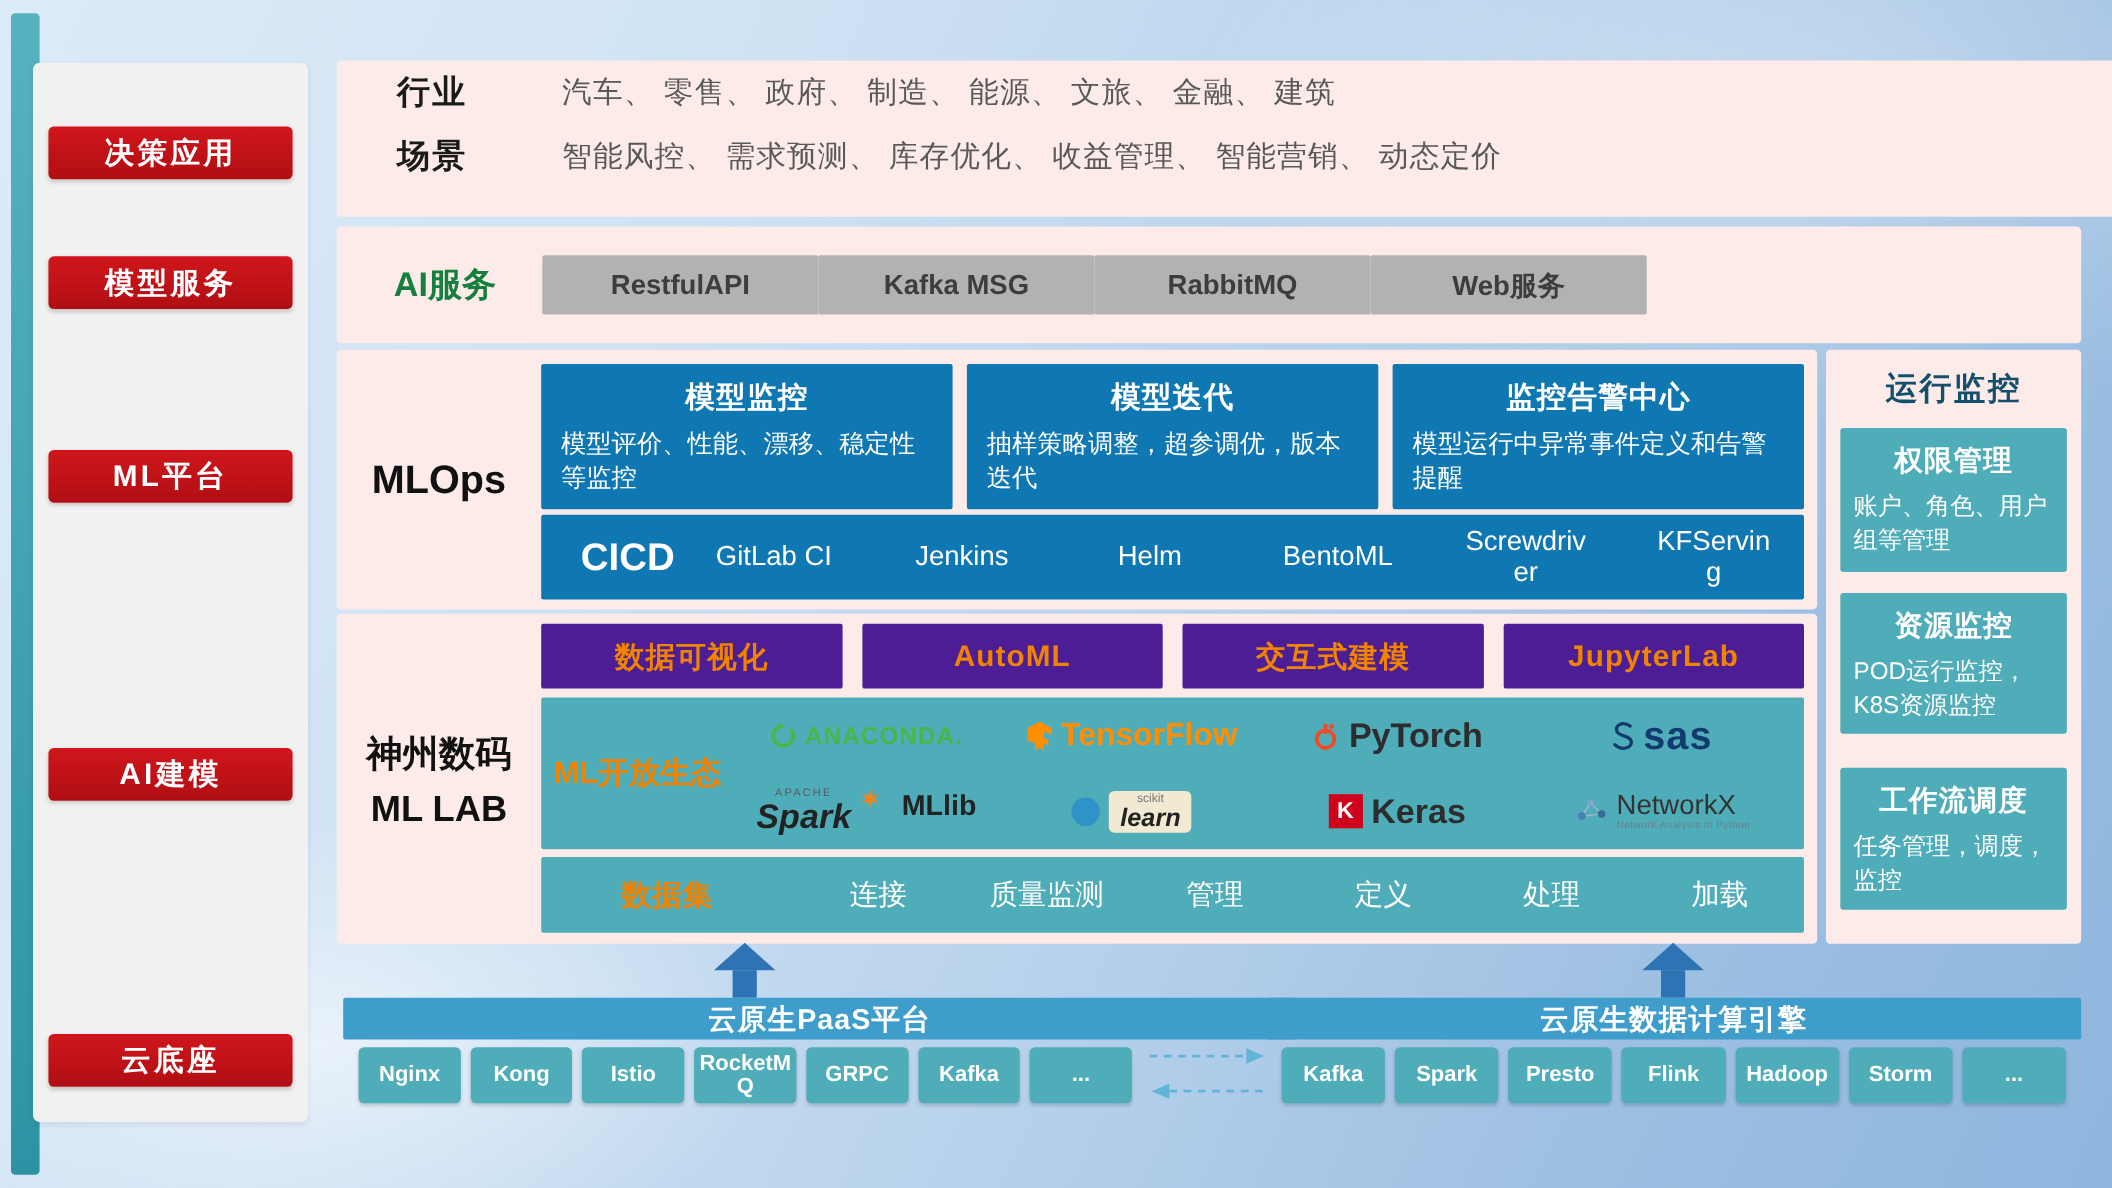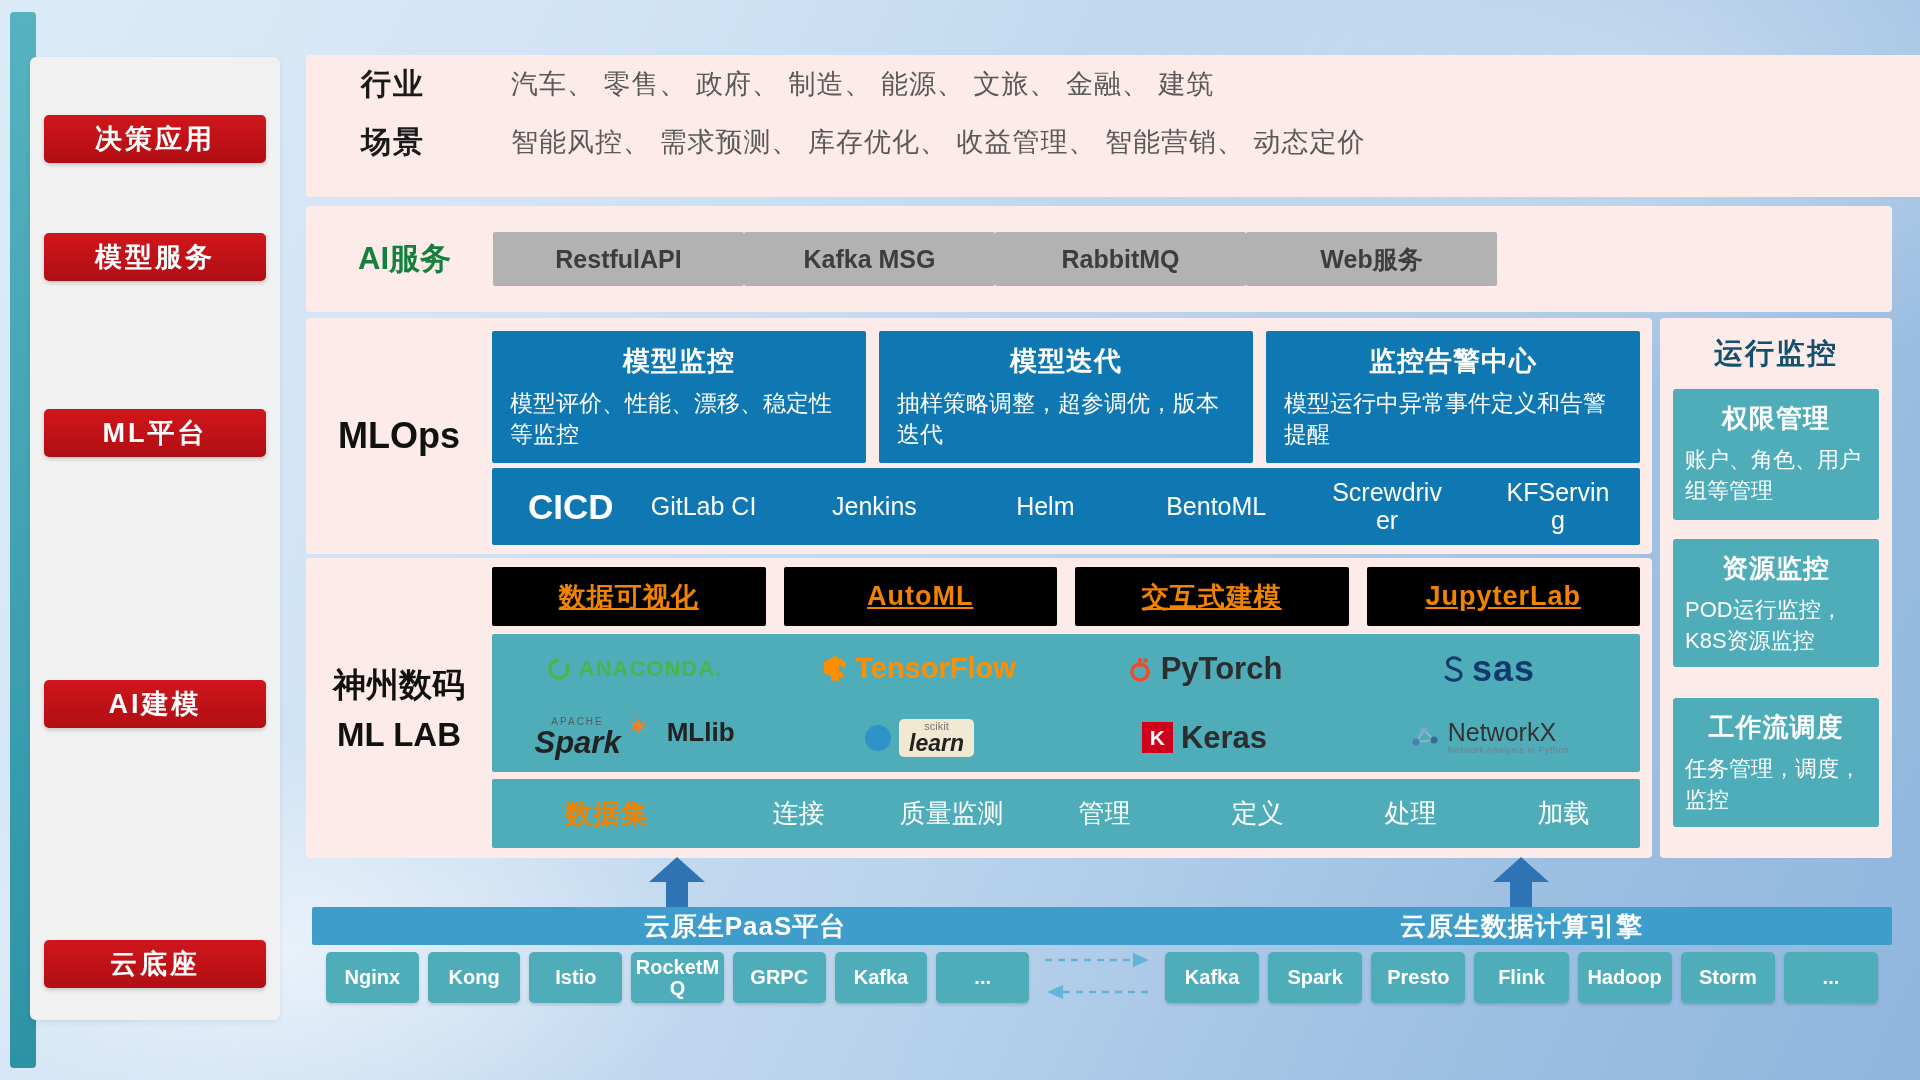--- a/index.html
+++ b/index.html
@@ -47,22 +47,22 @@
   .cicd-title{font-size:35px;font-weight:700;color:#fff;margin-right:34px;}
   .cicd-tools{flex:1;display:flex;justify-content:space-between;}
   .cicd-tool{width:112px;min-height:30px;display:flex;align-items:center;justify-content:center;text-align:center;
     color:#fff;font-size:25px;line-height:1.1;word-break:break-all;}
 
   
   .band4{left:306px;top:558px;width:1346px;height:300px;}
   .b4-label{position:absolute;left:0;top:0;width:186px;height:100%;display:flex;flex-direction:column;align-items:center;justify-content:center;gap:8px;
     font-size:33px;font-weight:700;color:#111;}
   .b4-top{position:absolute;left:186px;top:9px;width:1148px;height:59px;display:flex;gap:18px;}
-  .lab-btn{flex:1;background:#000000;color:#f08300;font-size:27px;font-weight:700;
-    display:flex;align-items:center;justify-content:center;border-radius:2px;letter-spacing:1px;text-decoration:underline;}
+  .lab-btn{flex:1;background:#4c1d95;color:#f08300;font-size:27px;font-weight:700;
+    display:flex;align-items:center;justify-content:center;border-radius:2px;letter-spacing:1px;}
   .eco-box{position:absolute;left:186px;top:76px;width:1148px;height:138px;background:#4fadb9;border-radius:2px;display:flex;}
   .eco-label{width:175px;display:flex;align-items:center;justify-content:center;font-size:28px;font-weight:700;color:#f08300;}
   .eco-grid{flex:1;display:grid;grid-template-columns:repeat(4,1fr);grid-template-rows:1fr 1fr;align-items:center;justify-items:center;padding-right:8px;}
   .logo{display:flex;align-items:center;gap:8px;}
   .txt-anaconda{color:#49b649;font-weight:700;font-size:22px;letter-spacing:1px;}
   .txt-tf{color:#ff8f00;font-weight:700;font-size:29px;}
   .txt-dark{color:#2d2d2d;font-weight:600;font-size:31px;}
   .txt-sas{color:#123a6e;font-weight:800;font-size:36px;letter-spacing:1px;}
   .spark-wrap{display:flex;align-items:flex-start;}
   .spark-col{display:flex;flex-direction:column;align-items:center;line-height:1;}
@@ -175,20 +175,21 @@
       <div>ML LAB</div>
     </div>
     <div class="b4-top">
       <div class="lab-btn">数据可视化</div>
       <div class="lab-btn">AutoML</div>
       <div class="lab-btn">交互式建模</div>
       <div class="lab-btn">JupyterLab</div>
     </div>
 
     <div class="eco-box">
+      <div class="eco-label">ML开放生态</div>
       <div class="eco-grid">
 
         <div class="logo">
           <svg width="24" height="24" viewBox="0 0 24 24">
             <circle cx="12" cy="12" r="9" fill="none" stroke="#49b649" stroke-width="3.5" stroke-dasharray="42 8"></circle>
           </svg>
           <span class="txt-anaconda">ANACONDA.</span>
         </div>
 
         <div class="logo">

